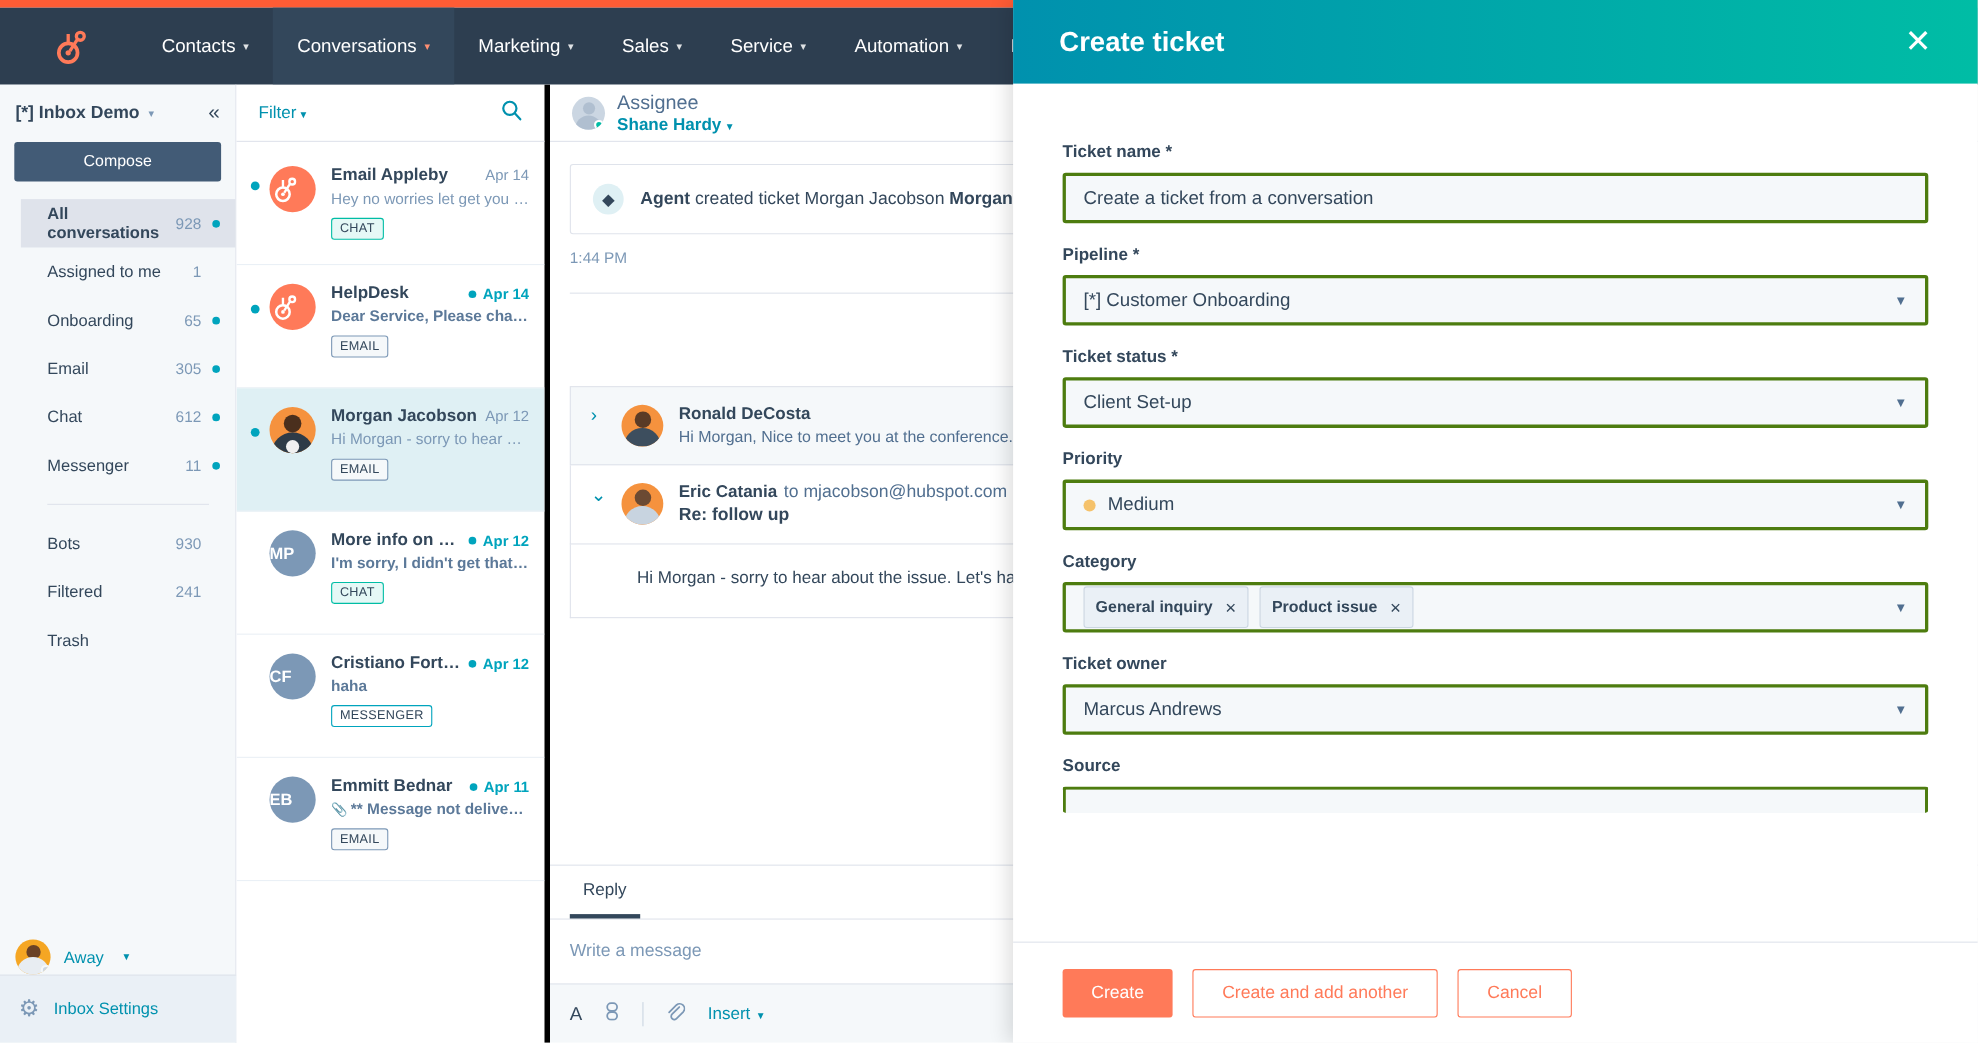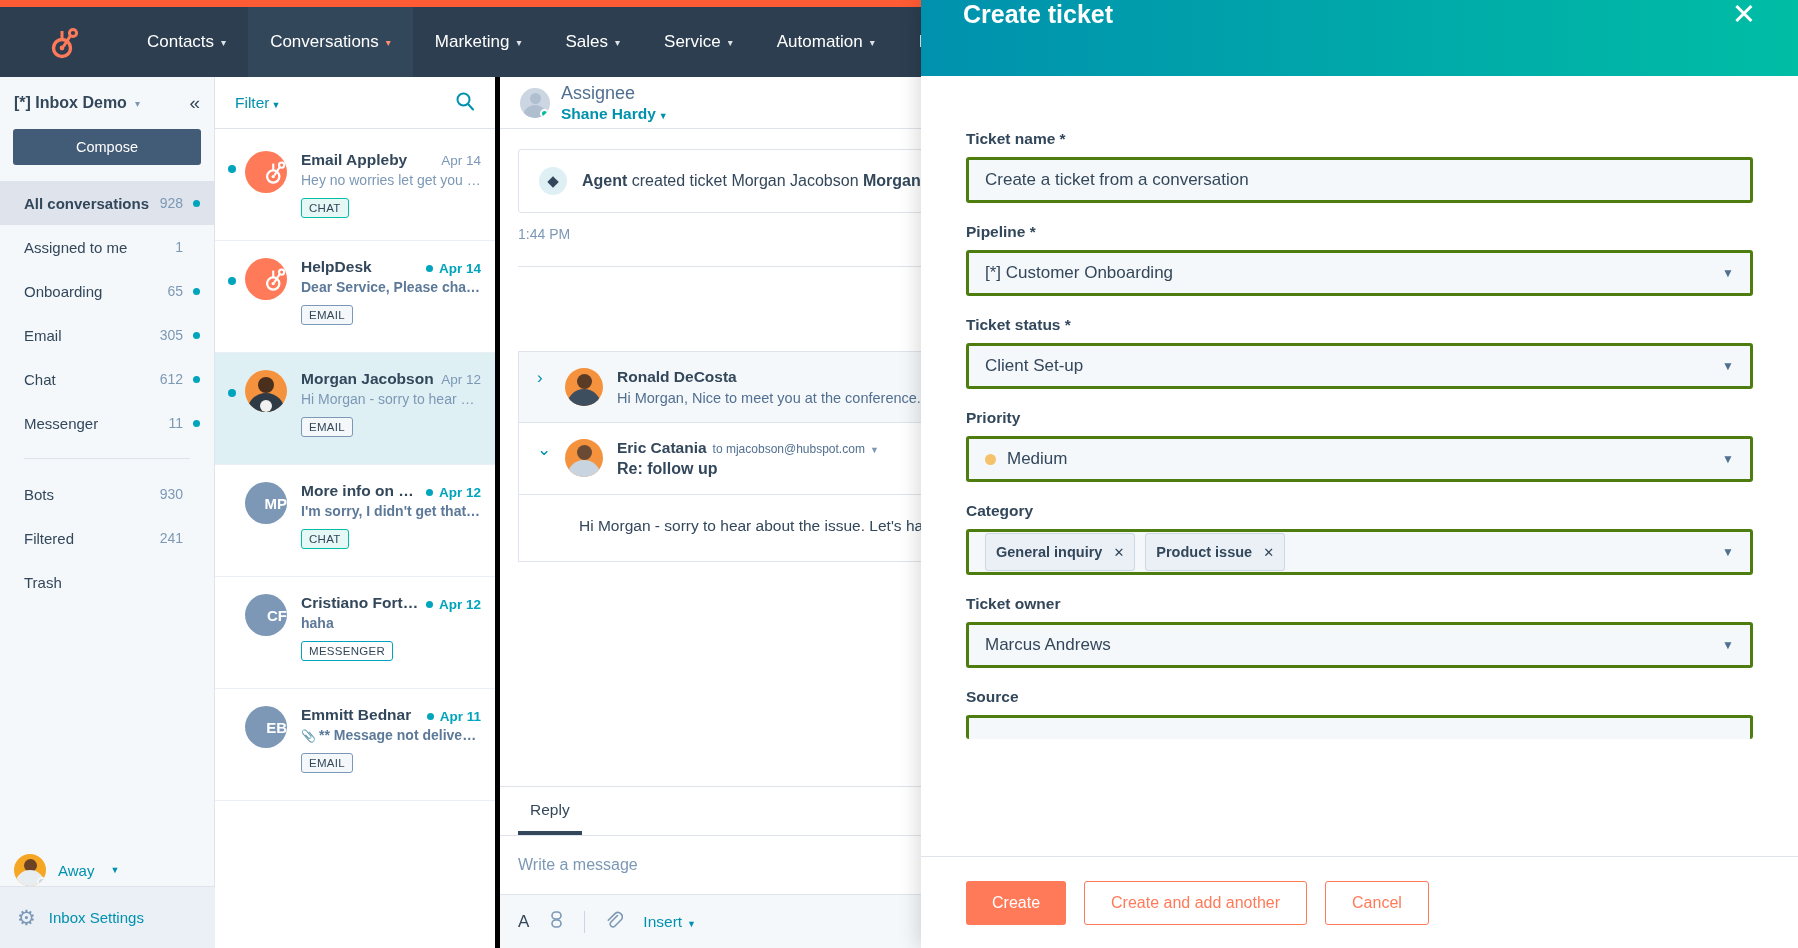--- a/index.html
+++ b/index.html
@@ -53,21 +53,21 @@
     gap: 8px;
   }
   .inbox-title { font-size: 16px; font-weight: bold; color: #33475b; }
   .inbox-caret { color: #7c98b6; font-size: 10px; }
   .collapse-icon { color: #33475b; font-size: 19px; margin-left: auto; cursor: pointer; }
   .compose-btn {
     margin: 0 13px; height: 36px; background: #425b76; color: #fff;
     border-radius: 3px; display: flex; align-items: center; justify-content: center;
     font-size: 14.5px; cursor: pointer;
   }
-  .nav-list { margin-top: 16px; }
+  .nav-list { margin-top: 16px; margin-left: 19px; }
   .nav-row {
     height: 44px; display: flex; align-items: center;
     padding: 0 14px 0 24px; cursor: pointer; position: relative;
   }
   .nav-row.selected { background: #dfe3eb; }
   .nav-row-label { font-size: 15px; color: #33475b; flex: 1; }
   .nav-row.selected .nav-row-label { font-weight: bold; }
   .nav-row-count { font-size: 14px; color: #7c98b6; }
   .nav-dot {
     width: 7px; height: 7px; border-radius: 50%; background: #00a4bd;
@@ -126,21 +126,21 @@
     border-bottom: 1px solid #eaf0f6; position: relative; cursor: pointer;
     min-height: 112px;
   }
   .conv-item.selected { background: #dff0f4; }
   .conv-unread-dot {
     position: absolute; left: 13px; top: 36px;
     width: 8px; height: 8px; border-radius: 50%; background: #00a4bd;
   }
   .conv-av {
     width: 42px; height: 42px; border-radius: 50%; flex: 0 0 42px;
-    display: flex; align-items: center; justify-content: flex-end;
+    display: flex; align-items: center; justify-content: flex-start;
     font-size: 15px; font-weight: bold; color: #fff;
   }
   .conv-av.initials { background: #7c98b6; }
   .conv-av.hubspot { background: #ff7a59; position: relative; }
   .conv-av.photo-orange { background: #f5923e; position: relative; overflow: hidden; }
   .conv-av.photo-orange .head {
     position: absolute; width: 16px; height: 16px; border-radius: 50%;
     background: #4a2f1d; left: 13px; top: 7px;
   }
   .conv-av.photo-orange .shirt {
@@ -246,21 +246,21 @@
     background: #5a3b26; left: 11.5px; top: 6px;
   }
   .msg-av .shirt {
     position: absolute; width: 34px; height: 17px; border-radius: 17px 17px 0 0;
     background: #3d4e5e; left: 2px; bottom: 0;
   }
   .msg-av.light .shirt { background: #c8d4e0; }
   .msg-av.light .head { background: #6b4a33; }
   .msg-main { flex: 1; min-width: 0; }
   .msg-name { font-size: 15.5px; font-weight: bold; color: #33475b; }
-  .msg-to { font-size: 12px; color: #516f90; font-weight: normal; margin-left: 6px; }
+  .msg-to { font-size: 16px; color: #516f90; font-weight: normal; margin-left: 6px; }
   .msg-to-caret { color: #7c98b6; font-size: 9px; margin-left: 5px; }
   .msg-snippet { font-size: 14.5px; color: #516f90; margin-top: 4px; white-space: nowrap; overflow: hidden; }
   .msg-subject { font-size: 16px; font-weight: bold; color: #33475b; margin-top: 3px; }
   .msg-date { text-align: right; font-size: 14px; color: #516f90; margin-top: 18px; }
   .msg-bodytext {
     border: 1px solid #dfe3eb; border-top: none; padding: 22px 18px 26px 60px;
     font-size: 15.5px; color: #33475b; white-space: nowrap; overflow: hidden;
   }
 
   
@@ -288,21 +288,21 @@
 
   
   .panel {
     position: absolute; top: 0; right: 0; width: 877px; height: 948px;
     background: #fff; box-shadow: -4px 0 18px rgba(0,0,0,.14);
     display: flex; flex-direction: column; z-index: 20;
   }
   .panel-head {
     height: 76px; flex: 0 0 76px;
     background: linear-gradient(90deg, #0091ae 0%, #00bda5 100%);
-    display: flex; padding: 0 42px;
+    display: flex; align-items: center; padding: 0 42px;
   }
   .panel-title { font-size: 25px; font-weight: bold; color: #fff; }
   .panel-close {
     margin-left: auto; color: #fff; font-size: 29px; cursor: pointer;
     line-height: 1; font-weight: 300;
   }
   .panel-body { flex: 1; padding: 54px 45px 0 45px; overflow: hidden; }
   .field { margin-bottom: 20px; }
   .field-label {
     font-size: 15.5px; color: #33475b; font-weight: bold; margin-bottom: 9px;

